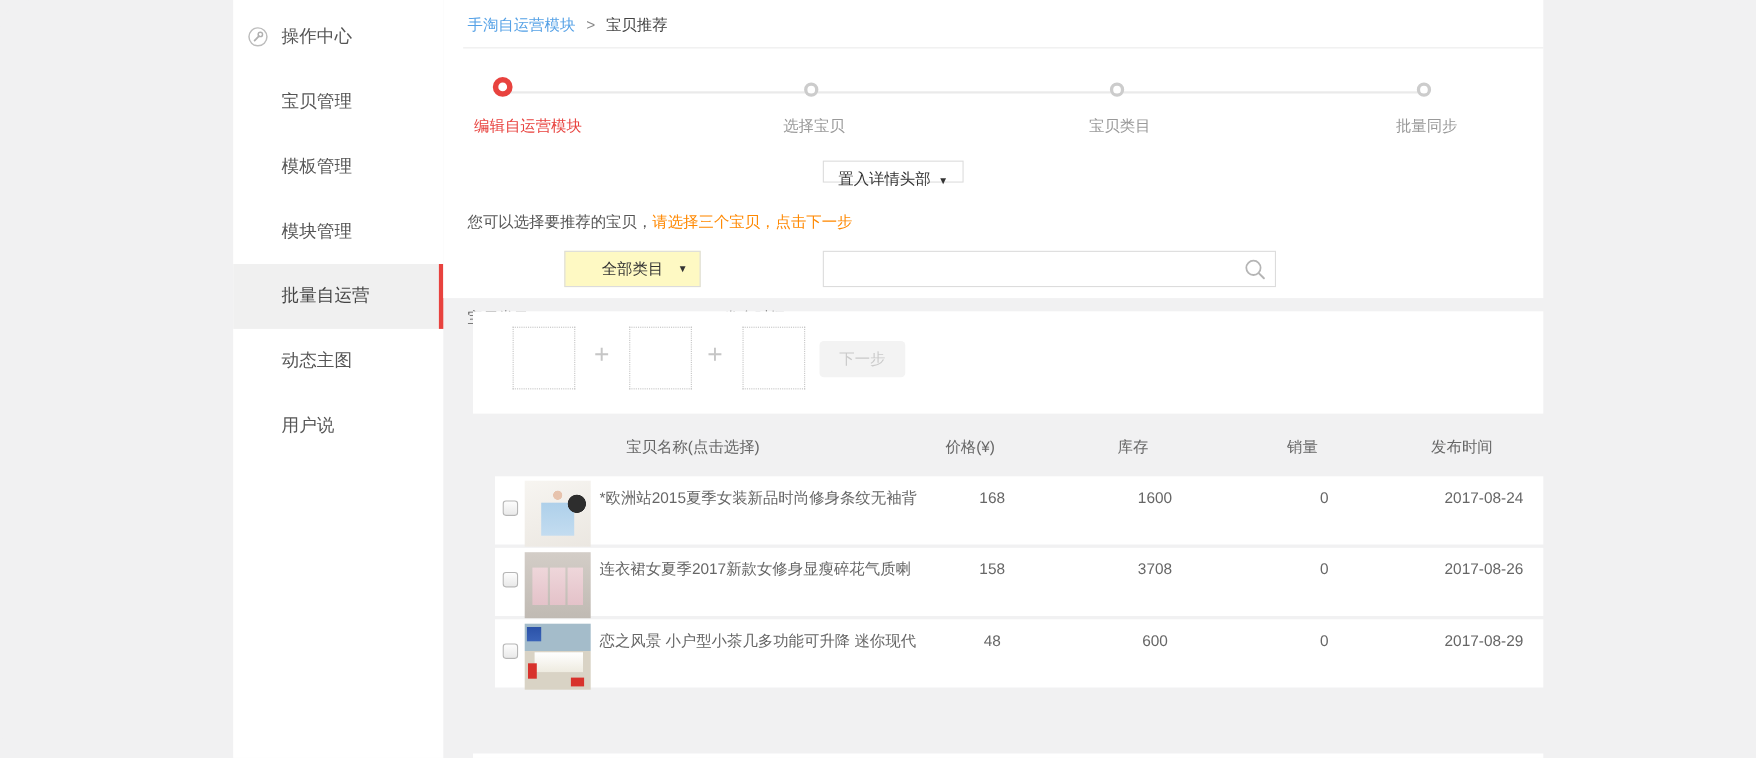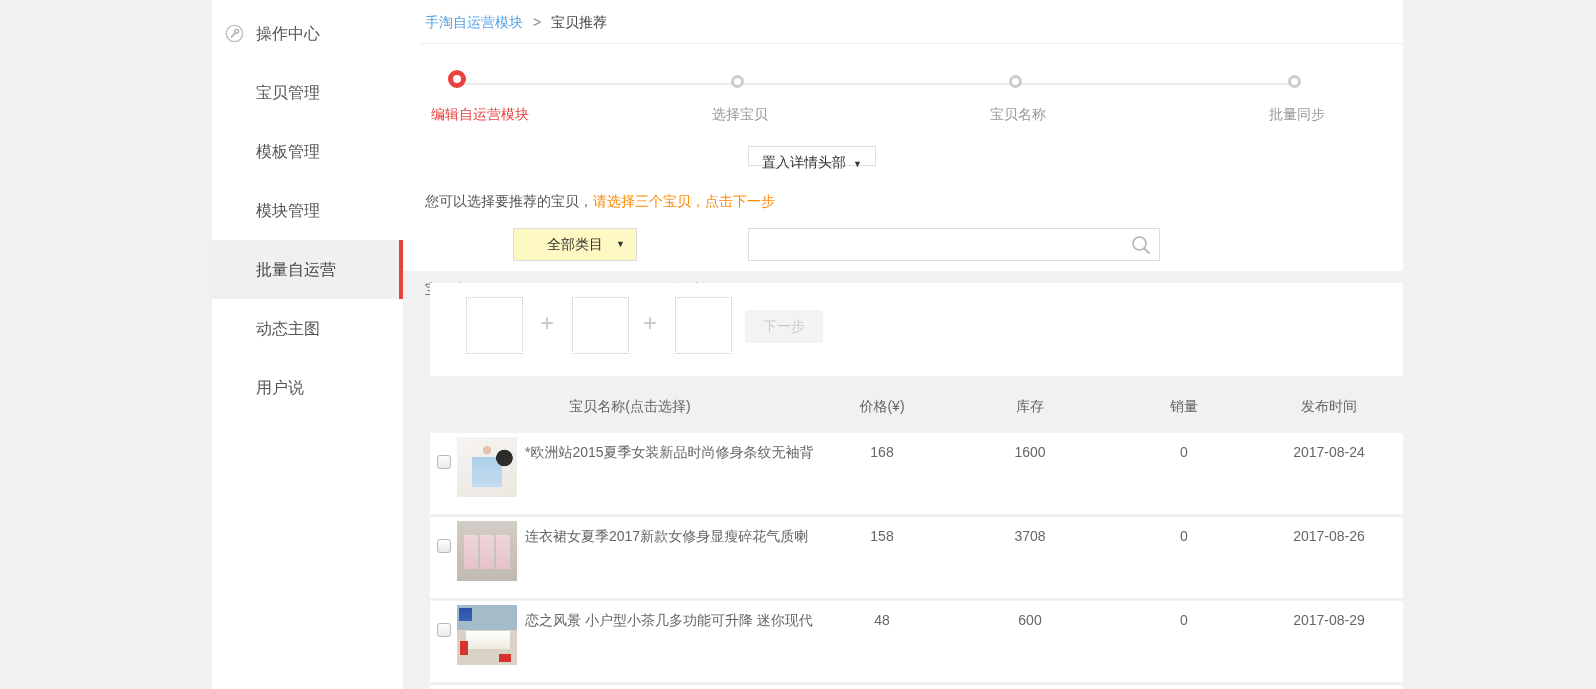--- a/index.html
+++ b/index.html
@@ -57,21 +57,21 @@
   .slot-panel { position:absolute; left:430px; top:283px; width:973px; height:93px; background:#fff; }
   .slot-box { position:absolute; top:14px; width:57px; height:57px; border:1px dotted #c3c3c3; background:#fff; cursor:pointer; }
   .slot-plus { position:absolute; top:26px; width:22px; text-align:center; font-size:24px; font-weight:300; color:#c6c6c6; }
   .next-btn { position:absolute; left:315px; top:27px; width:78px; height:33px; border:0; border-radius:4px;
               background:#f3f3f3; color:#cacaca; font-size:14px; font-family:inherit; cursor:default; }
 
   
   .tbl-header { position:absolute; left:430px; top:398px; width:973px; height:24px; font-size:14px; color:#666; }
   .th-cell { position:absolute; transform:translateX(-50%); white-space:nowrap; }
   .tbl-rows { position:absolute; left:430px; top:433px; width:973px; }
-  .t-row { position:relative; height:81px; margin-bottom:3px; background:#fff; cursor:pointer; }
+  .t-row { position:relative; height:62px; margin-bottom:3px; background:#fff; cursor:pointer;margin-left:20px; }
   .row-check { position:absolute; left:7px; top:22px; width:14px; height:14px; border:1px solid #b6b6b6;
                border-radius:3px; background:linear-gradient(#fdfdfd,#e9e9e9); cursor:pointer; }
   .thumb { position:absolute; left:27px; top:4px; width:60px; height:60px; }
   .t-name { position:absolute; left:95px; top:11px; font-size:14px; color:#666; max-width:340px;
             white-space:nowrap; overflow:hidden; }
   .t-val { position:absolute; top:11px; transform:translateX(-50%); font-size:14px; color:#666; white-space:nowrap; }
   .row-sliver { position:absolute; left:430px; top:685px; width:973px; height:4px; background:#fff; }
 
   
   .thumb-blue-dress-model {
@@ -128,21 +128,21 @@
     </div>
     <div class="bc-divider"></div>
 
     <div class="step-line"></div>
     <div>
         <div class="step-dot active" style="left: 45px; top: 70px;"></div>
         <div class="step-label active" style="left: -3px;">编辑自运营模块</div>
         <div class="step-dot pending" style="left: 327.5px; top: 74.5px;"></div>
         <div class="step-label" style="left: 257px;">选择宝贝</div>
         <div class="step-dot pending" style="left: 605.5px; top: 74.5px;"></div>
-        <div class="step-label" style="left: 535px;">宝贝名称</div>
+        <div class="step-label" style="left: 535px;">宝贝类目</div>
         <div class="step-dot pending" style="left: 884.5px; top: 74.5px;"></div>
         <div class="step-label" style="left: 814px;">批量同步</div>
       </div>
 
     <div class="placement-dd">
       <span>置入详情头部</span><span class="caret">▼</span>
     </div>
 
     <div class="hint-text">
       <span>您可以选择要推荐的宝贝，</span><span class="hl">请选择三个宝贝，点击下一步</span>

